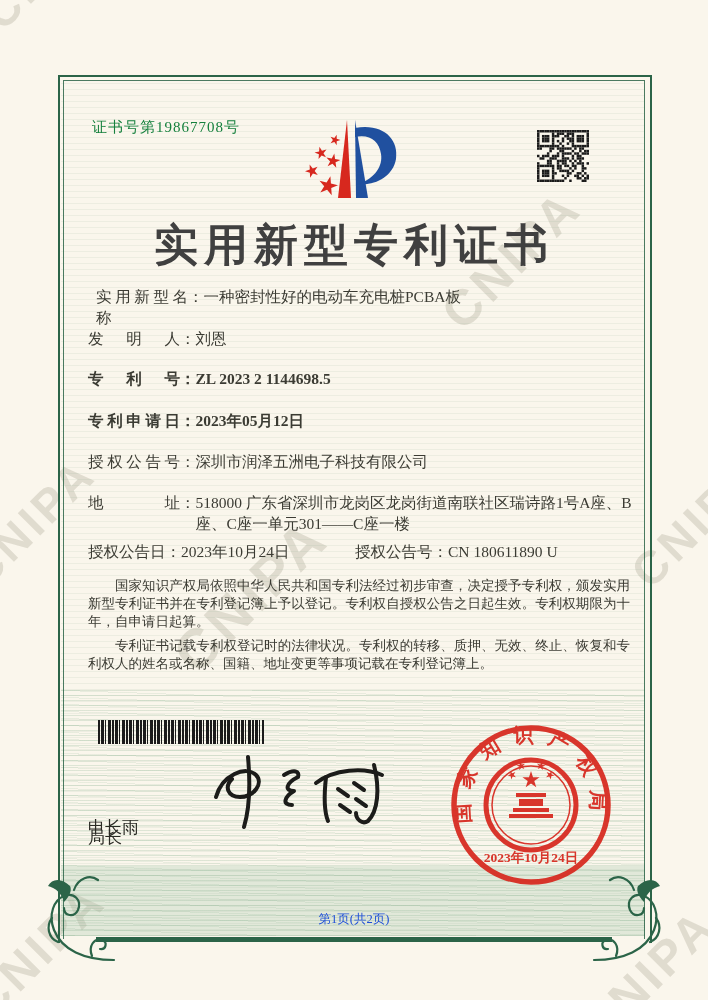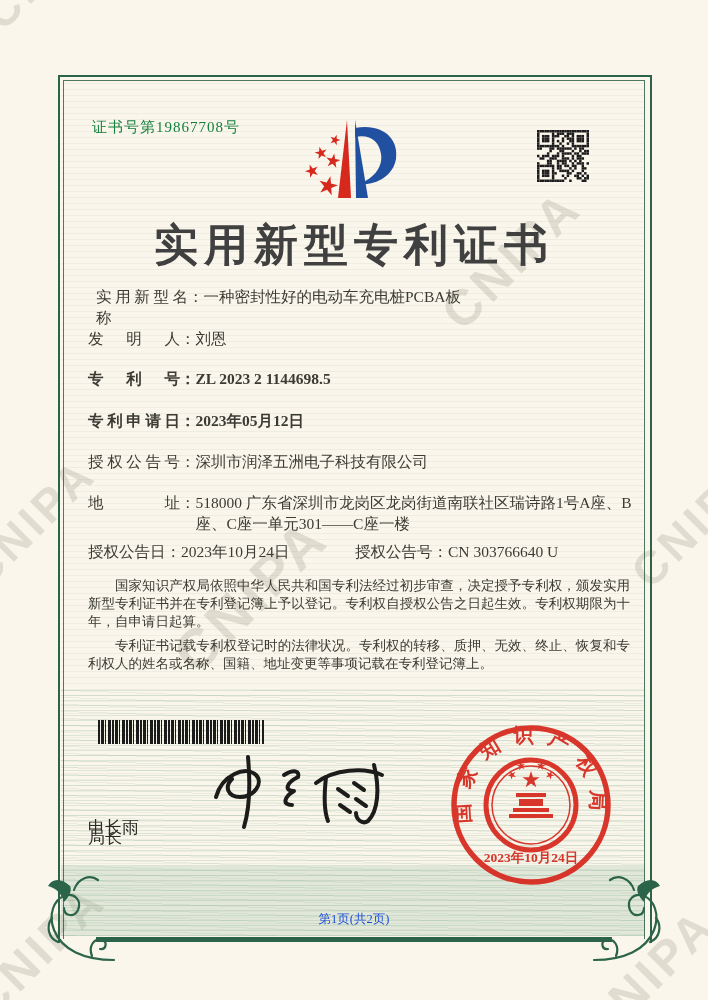--- a/index.html
+++ b/index.html
@@ -368,21 +368,21 @@
   </div>
   <div class="row" style="top:451px;">
     <span class="flabel">授权公告号</span><span class="fcolon">：</span><span class="fvalue">深圳市润泽五洲电子科技有限公司</span>
   </div>
   <div class="row" style="top:492px;">
     <span class="flabel">地址</span><span class="fcolon">：</span><span class="fvalue">518000 广东省深圳市龙岗区龙岗街道南联社区瑞诗路1号A座、B座、C座一单元301——C座一楼</span>
   </div>
   <div class="row" style="top:541px;">
     <span>授权公告日</span><span>：</span><span>2023年10月24日</span>
     <span class="grant-pair2">
-      <span>授权公告号</span><span>：</span><span>CN 303766640 U</span>
+      <span>授权公告号</span><span>：</span><span>CN 180611890 U</span>
     </span>
   </div>
 
   <div class="abs legal">
     <p>国家知识产权局依照中华人民共和国专利法经过初步审查，决定授予专利权，颁发实用新型专利证书并在专利登记簿上予以登记。专利权自授权公告之日起生效。专利权期限为十年，自申请日起算。</p>
     <p>专利证书记载专利权登记时的法律状况。专利权的转移、质押、无效、终止、恢复和专利权人的姓名或名称、国籍、地址变更等事项记载在专利登记簿上。</p>
   </div>
 
   <div class="abs barcode"></div>
 

